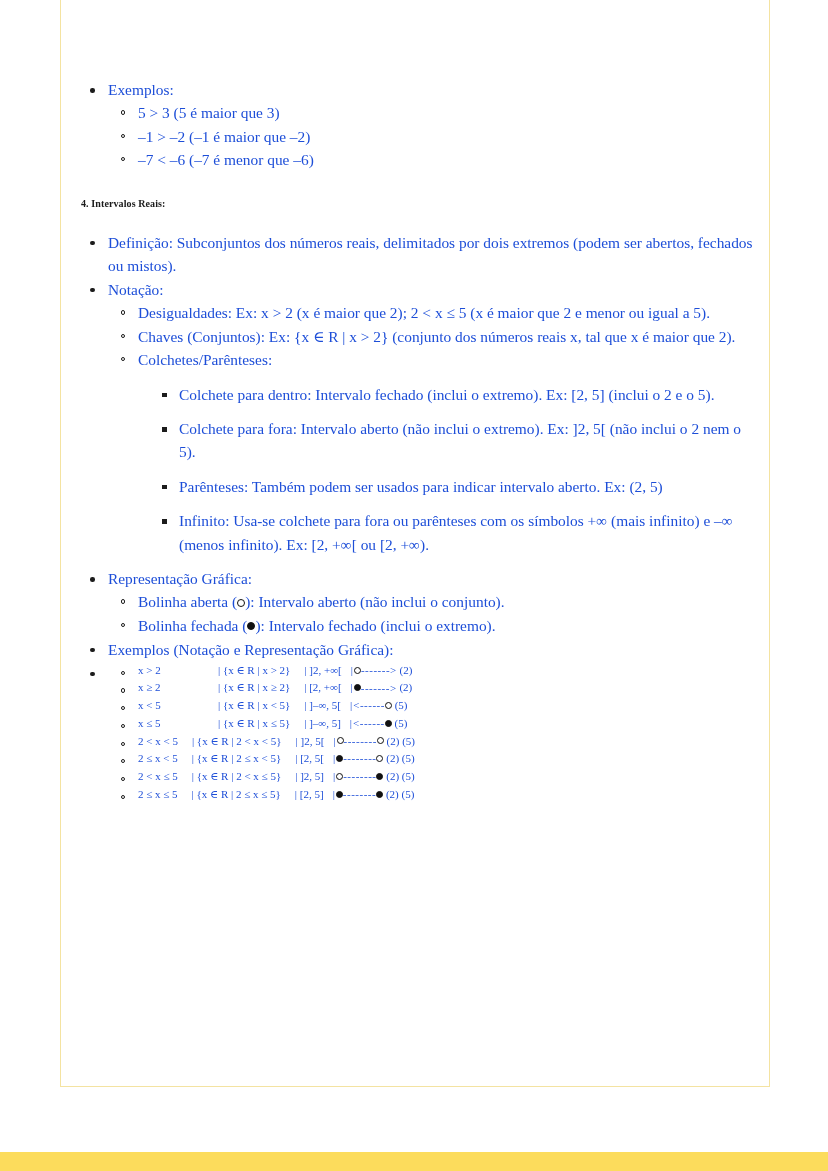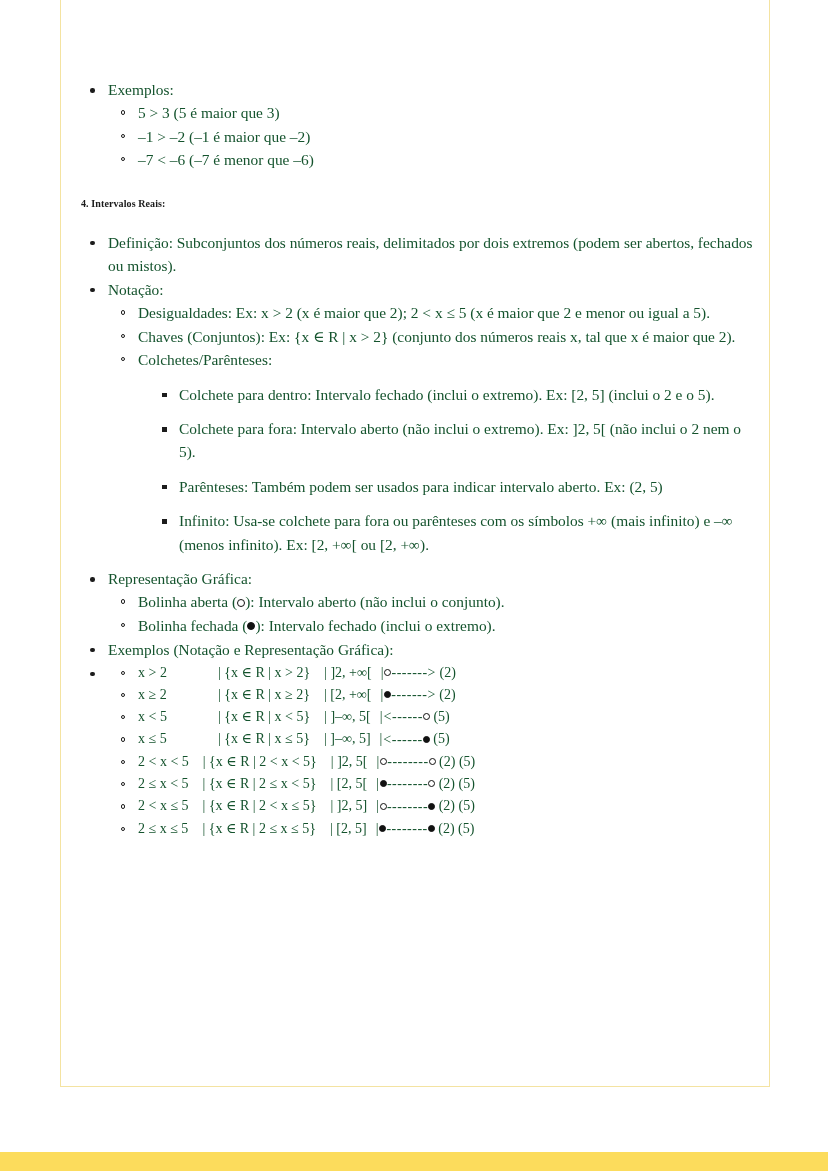--- a/index.html
+++ b/index.html
@@ -49,21 +49,21 @@
   ul {
     margin: 0;
     padding: 0;
     list-style: none;
   }
 
   li {
     position: relative;
     font-size: 15.4px;
     line-height: 1.52;
-    color: #14532d;
+    color: #1d4ed8;
   }
 
   
   .lvl1 > li {
     padding-left: 30px;
     margin: 0 0 0.5px 0;
   }
   .lvl1 > li::before {
     content: "";
     position: absolute;
@@ -115,21 +115,21 @@
     font-size: 10px;
     font-weight: bold;
     margin: 25px 0 21px 0;
     padding-left: 3px;
     line-height: 1.3;
     letter-spacing: 0.1px;
   }
 
   
   .table-rows > li {
-    font-size: 14px;
+    font-size: 11px;
     line-height: 1.5;
     white-space: nowrap;
   }
   .table-rows > li::before {
     top: 9px;
   }
 
   .cell {
     display: inline-block;
     vertical-align: baseline;

